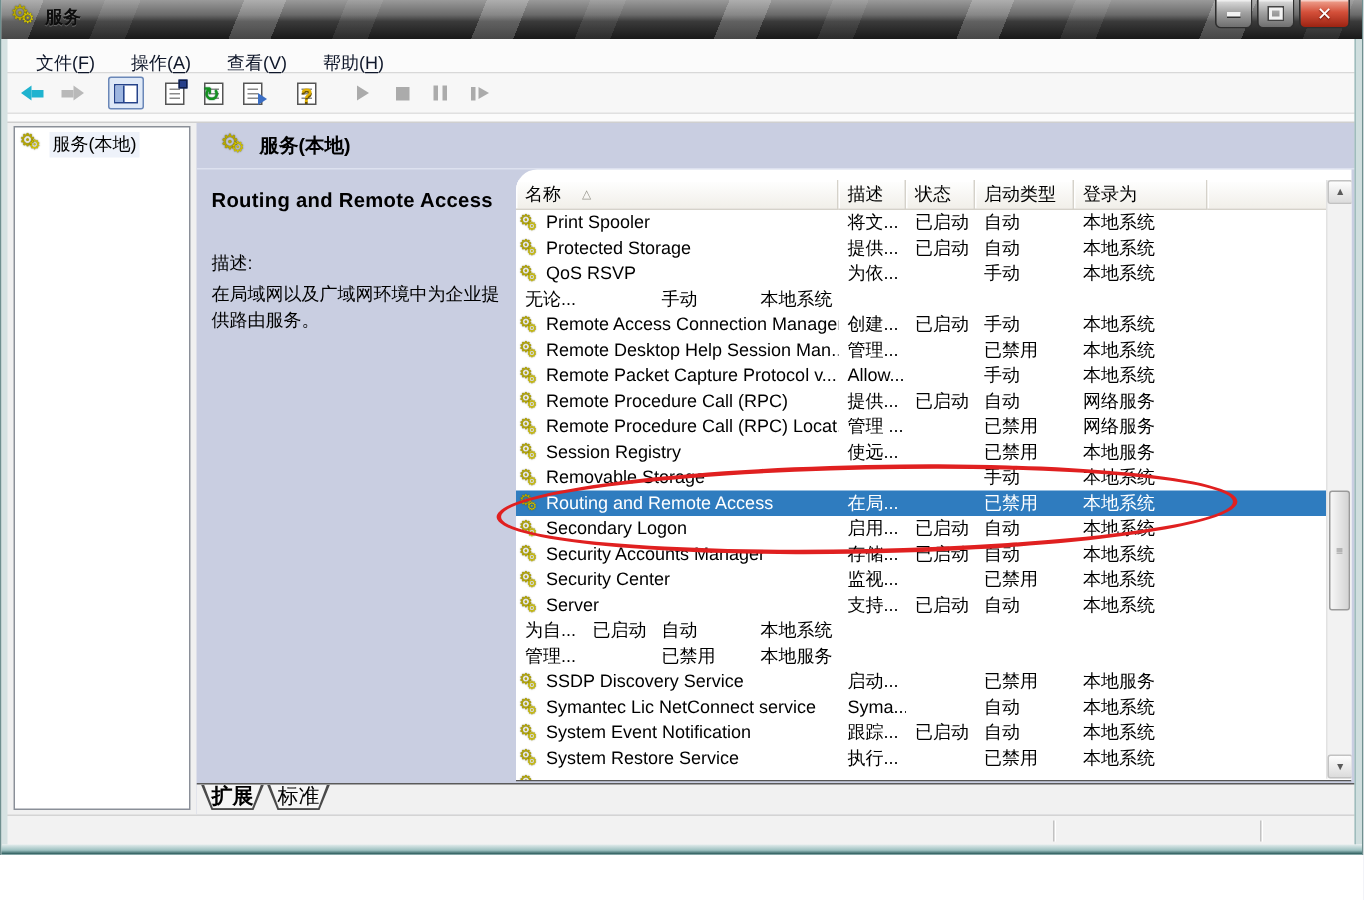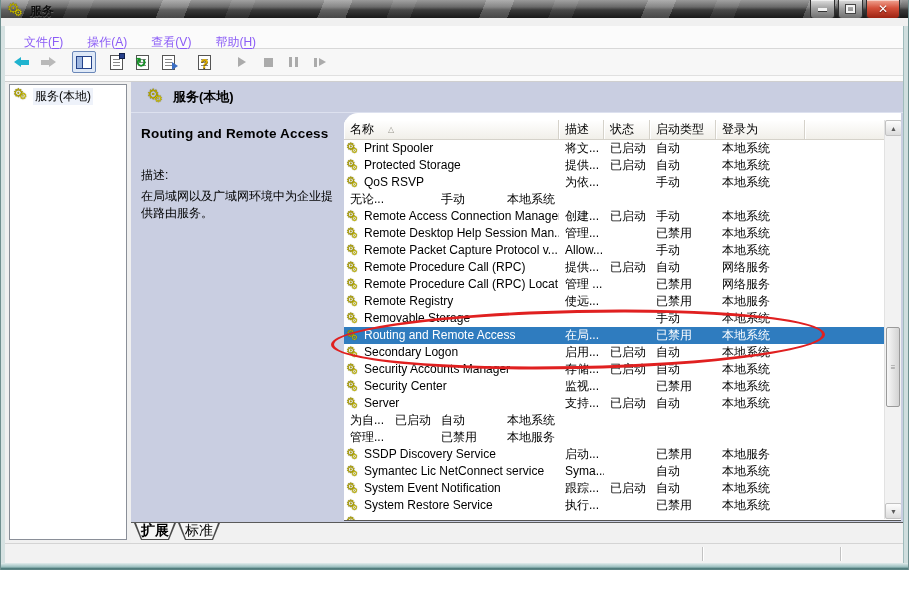--- a/index.html
+++ b/index.html
@@ -9,21 +9,21 @@
 
   
   .window{position:absolute;left:0;top:0;width:909px;height:570px;background:#F0F0F0;
           border-left:1px solid #6f8f8f;border-right:1px solid #6f8f8f;}
   .frame-left{position:absolute;left:0;top:26px;width:4px;bottom:7px;background:#d6e2e2;}
   .frame-right{position:absolute;right:0;top:26px;width:5px;bottom:7px;background:#cfdede;border-left:1px solid #9fbcbc;}
   .frame-bottom{position:absolute;left:0;right:0;bottom:0;height:7px;
           background:linear-gradient(#e2ecec,#9cc0c0 55%,#2e5d5d 90%,#CFE6E6);}
 
   
-  .titlebar{position:absolute;left:0;top:0;width:100%;height:18px;overflow:hidden;
+  .titlebar{position:absolute;left:0;top:0;width:100%;height:26px;overflow:hidden;
       background:linear-gradient(180deg,#9a9a9a 0%,#6a6a6a 38%,#3a3a3a 55%,#191919 100%);}
   .titlebar::before{content:"";position:absolute;inset:0;
       background:repeating-linear-gradient(112deg,rgba(255,255,255,.20) 0 26px,rgba(255,255,255,0) 26px 64px,rgba(255,255,255,.08) 64px 86px,rgba(255,255,255,0) 86px 150px);}
   .title-left{position:absolute;left:6px;top:3px;display:flex;align-items:center;gap:5px;}
   .title-text{font-weight:bold;color:#0d0d0d;text-shadow:0 1px 0 rgba(255,255,255,.25);}
   .winbtns{position:absolute;right:8px;top:0;display:flex;gap:3px;}
   .wbtn{height:19px;border:1px solid #2e2e2e;border-top:none;border-radius:0 0 4px 4px;
         display:flex;align-items:center;justify-content:center;color:#efefef;font-size:10px;font-weight:bold;
         background:linear-gradient(#dfdfdf,#a3a3a3 45%,#6f6f6f);box-shadow:inset 0 1px 0 rgba(255,255,255,.5);}
   .wbtn.min,.wbtn.max{width:25px;}
@@ -36,21 +36,21 @@
   .gears{position:relative;display:inline-block;width:16px;height:15px;}
   .gears .g1::before{content:"⚙";position:absolute;left:0;top:-3px;font-size:12px;color:#b7a800;text-shadow:0 0 1px #3c3c00;}
   .gears .g2::before{content:"⚙";position:absolute;left:6px;top:2px;font-size:9px;color:#d3c400;text-shadow:0 0 1px #3c3c00;}
   .gears.big{width:18px;height:17px;}
   .gears.big .g1::before{font-size:14px;}
   .gears.big .g2::before{font-size:10px;left:7px;top:4px;}
 
   
   .menubar{position:absolute;left:1px;right:1px;top:26px;height:23px;background:#FBFBFB;
            border-bottom:1px solid #d8d8d8;display:flex;align-items:center;padding-left:12px;gap:4px;}
-  .menu-item{padding:2px 10px;color:#8b5cf6;margin-top:10px;}
+  .menu-item{padding:2px 10px;color:#0f172a;margin-top:10px;}
   .menu-item u{text-underline-offset:2px;}
 
   
   .toolbar{position:absolute;left:1px;right:1px;top:49px;height:27px;background:#F7F7F7;
            border-bottom:1px solid #e0e0e0;display:flex;align-items:center;padding-left:8px;}
   .tb-btn{width:24px;height:22px;display:flex;align-items:center;justify-content:center;position:relative;margin-right:2px;}
   .tb-btn:nth-child(3){margin-left:10px;border:1px solid #6a87b8;background:#dfe9f7;border-radius:2px;}
   .tb-btn:nth-child(4){margin-left:6px;}
   .tb-btn:nth-child(7){margin-left:10px;}
   .tb-btn:nth-child(8){margin-left:12px;}
@@ -352,21 +352,21 @@
       <span class="nm">Remote Procedure Call (RPC) Locat...</span>
     </span>
     <span class="cell c-desc">管理 ...</span>
     <span class="cell c-status"></span>
     <span class="cell c-startup">已禁用</span>
     <span class="cell c-logon">网络服务</span>
   </div>
           <div class="lrow">
     <span class="cell c-name">
       <span class="gears"><span class="g1"></span><span class="g2"></span></span>
-      <span class="nm">Remote Registry</span>
+      <span class="nm">Session Registry</span>
     </span>
     <span class="cell c-desc">使远...</span>
     <span class="cell c-status"></span>
     <span class="cell c-startup">已禁用</span>
     <span class="cell c-logon">本地服务</span>
   </div>
           <div class="lrow">
     <span class="cell c-name">
       <span class="gears"><span class="g1"></span><span class="g2"></span></span>
       <span class="nm">Removable Storage</span>

